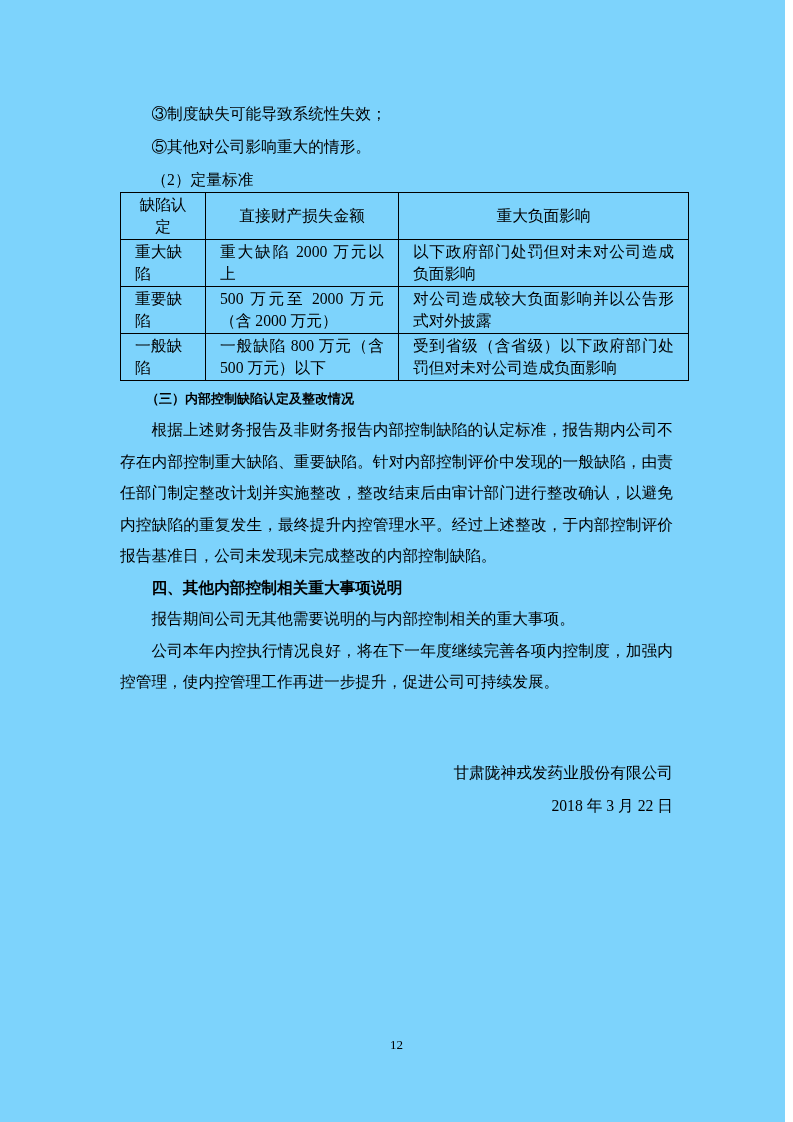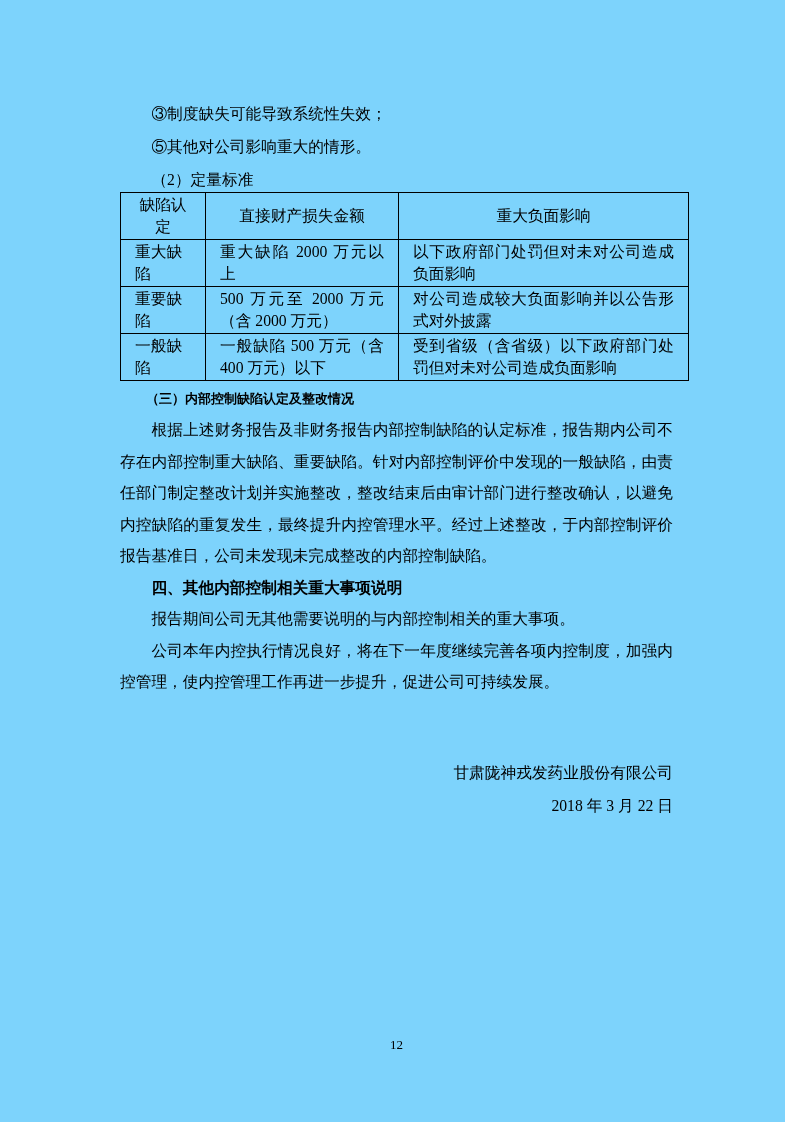--- a/index.html
+++ b/index.html
@@ -74,21 +74,21 @@
         <td class="cell-amount">重大缺陷 2000 万元以上</td>
         <td class="cell-impact">以下政府部门处罚但对未对公司造成负面影响</td>
       </tr>
       <tr>
         <td class="cell-name">重要缺陷</td>
         <td class="cell-amount">500 万元至 2000 万元（含 2000 万元）</td>
         <td class="cell-impact">对公司造成较大负面影响并以公告形式对外披露</td>
       </tr>
       <tr>
         <td class="cell-name">一般缺陷</td>
-        <td class="cell-amount">一般缺陷 500 万元（含 400 万元）以下</td>
+        <td class="cell-amount">一般缺陷 800 万元（含 500 万元）以下</td>
         <td class="cell-impact">受到省级（含省级）以下政府部门处罚但对未对公司造成负面影响</td>
       </tr>
     </tbody>
       </table>
 
     <p class="h3">（三）内部控制缺陷认定及整改情况</p>
     <p class="para">根据上述财务报告及非财务报告内部控制缺陷的认定标准，报告期内公司不存在内部控制重大缺陷、重要缺陷。针对内部控制评价中发现的一般缺陷，由责任部门制定整改计划并实施整改，整改结束后由审计部门进行整改确认，以避免内控缺陷的重复发生，最终提升内控管理水平。经过上述整改，于内部控制评价报告基准日，公司未发现未完成整改的内部控制缺陷。</p>
 
     <p class="h4">四、其他内部控制相关重大事项说明</p>
     <p class="para">报告期间公司无其他需要说明的与内部控制相关的重大事项。</p>

